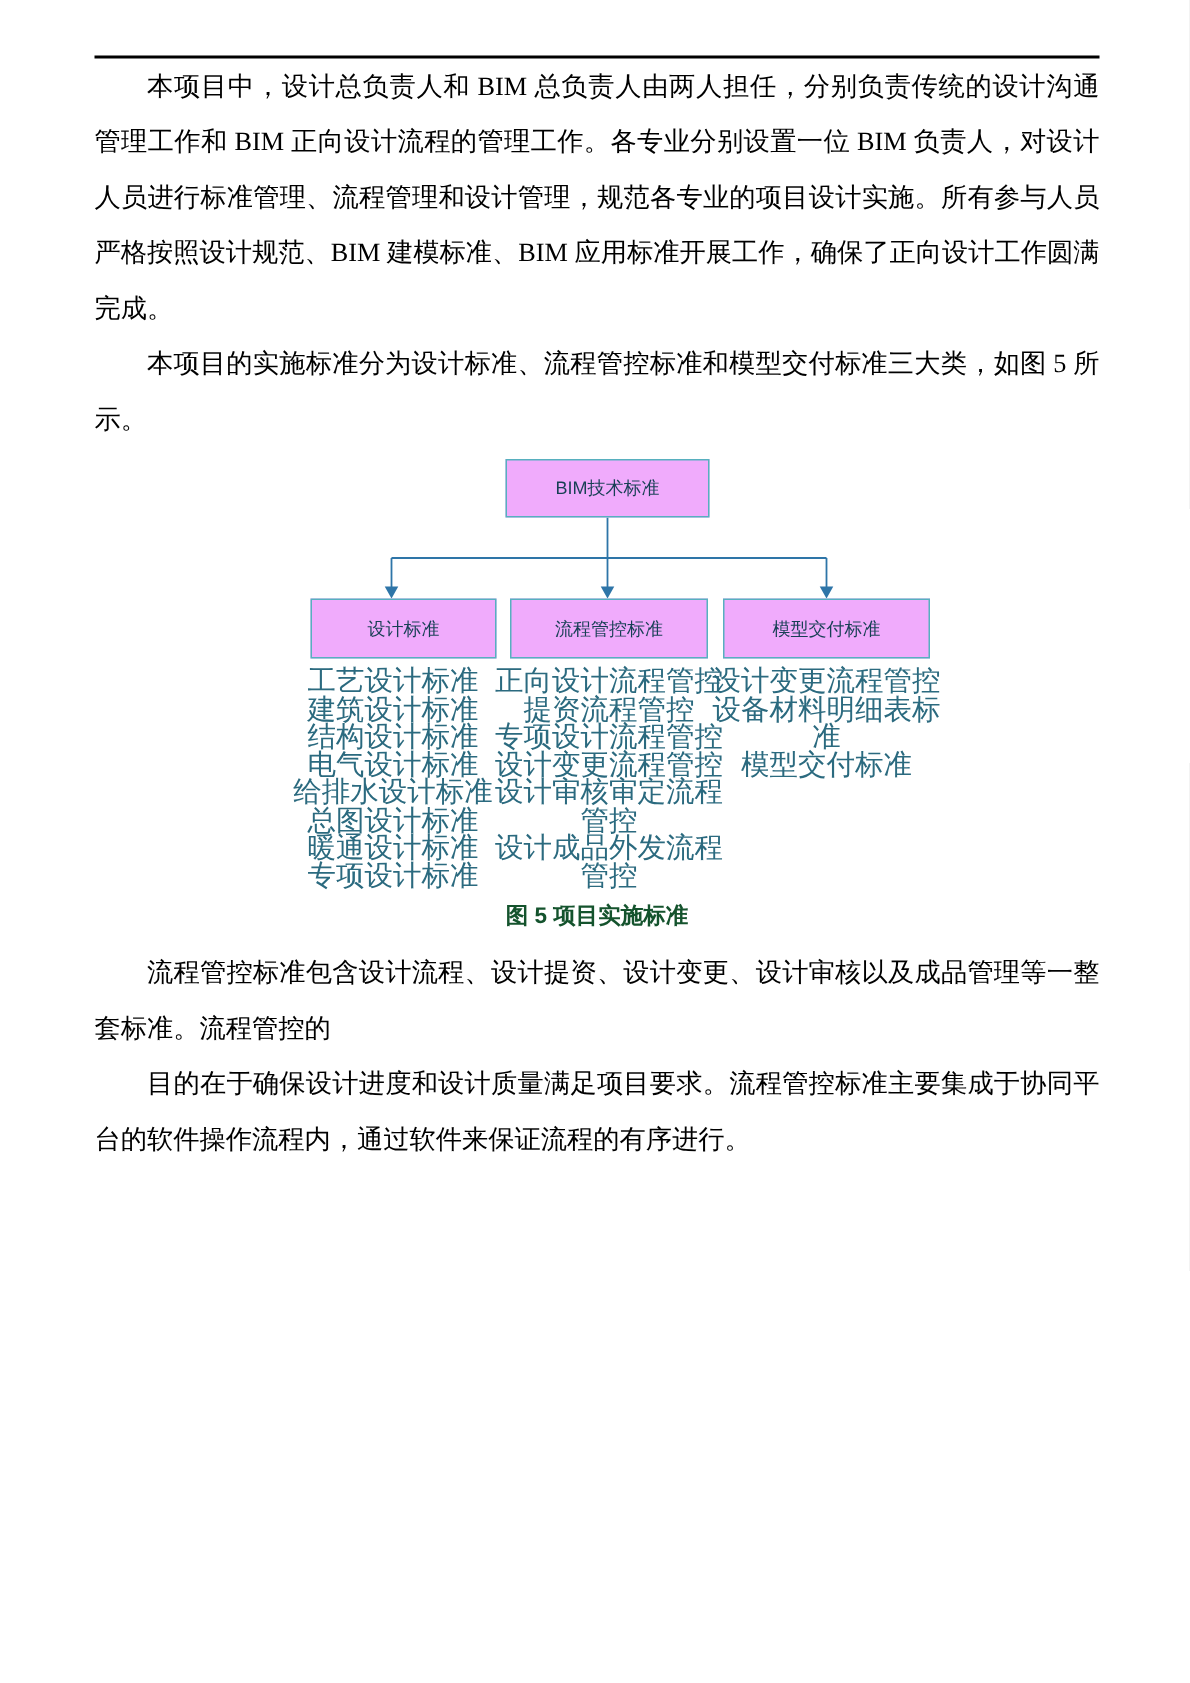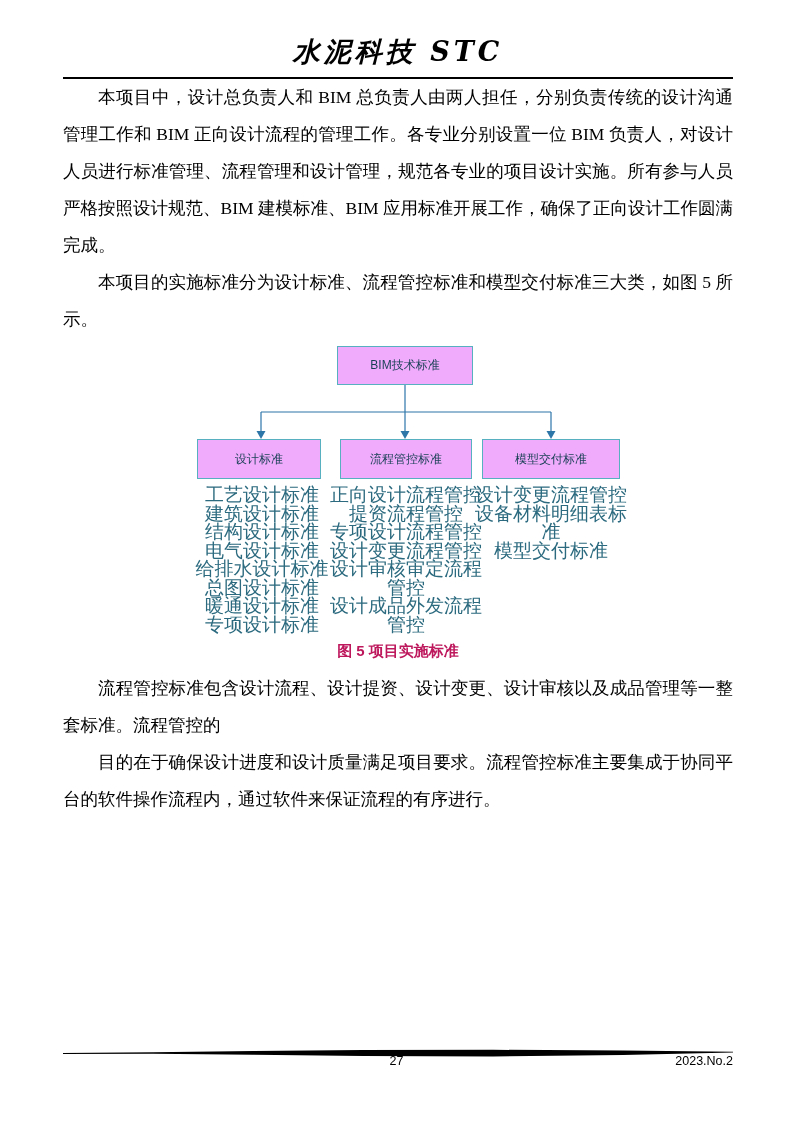--- a/index.html
+++ b/index.html
@@ -54,42 +54,42 @@
   .dbox{
     position:absolute;
     box-sizing:border-box;
     background:#f0abfc;
     border:1px solid #57b0bf;
     color:#173f54;
     text-align:center;
     font-size:12px;
   }
   .dbox.root{left:274px;top:6px;width:136px;height:39px;line-height:37px;}
-  .dbox.b1{left:134px;top:99px;width:124px;height:40px;line-height:38px;}
+  .dbox.b1{left:144px;top:99px;width:124px;height:40px;line-height:38px;}
   .dbox.b2{left:277px;top:99px;width:132px;height:40px;line-height:38px;}
   .dbox.b3{left:419px;top:99px;width:138px;height:40px;line-height:38px;}
   .dlist{
     position:absolute;
     top:146px;
     text-align:center;
     font-size:19px;
     line-height:18.5px;
     color:#2b6a7f;
   }
   .dlist.l1{left:129px;width:140px;}
   .dlist.l2{left:262px;width:162px;}
   .dlist.l3{left:404px;width:168px;}
   .caption{
     text-align:center;
     font-family:"Liberation Sans","DejaVu Sans",sans-serif;
     font-weight:bold;
     font-size:15px;
     line-height:26px;
     margin:2px 0 6px 0;
-    color:#be185d;
+    color:#14532d;
   }
   
   .footer{position:absolute;left:0;top:1044px;width:793px;}
   .footer .rule-wrap{margin:0 60px 0 63px;}
   .footer .pageno{
     position:absolute;top:10px;left:0;width:793px;
     text-align:center;
     font-family:"Liberation Sans","DejaVu Sans",sans-serif;
     font-size:12.5px;color:#000;
   }
@@ -98,21 +98,20 @@
     font-family:"Liberation Sans","DejaVu Sans",sans-serif;
     font-size:12.5px;color:#000;
   }
 </style>
 </head>
 <body>
 
 <div class="page">
   <div class="content">
 
-    <div class="journal-title">水泥科技 STC</div>
     <div class="header-rule"></div>
 
     <p class="body">本项目中，设计总负责人和 BIM 总负责人由两人担任，分别负责传统的设计沟通管理工作和 BIM 正向设计流程的管理工作。各专业分别设置一位 BIM 负责人，对设计人员进行标准管理、流程管理和设计管理，规范各专业的项目设计实施。所有参与人员严格按照设计规范、BIM 建模标准、BIM 应用标准开展工作，确保了正向设计工作圆满完成。</p>
 
 
     <p class="body">本项目的实施标准分为设计标准、流程管控标准和模型交付标准三大类，如图 5 所示。</p>
 
     <div class="diagram">
       <svg class="connectors" width="670" height="296" viewBox="0 0 670 296">
         <g stroke="#2e75a8" stroke-width="1.2" fill="none">
@@ -161,23 +160,13 @@
         <div>模型交付标准</div>
       </div>
     </div>
 
     <div class="caption">图 5 项目实施标准</div>
 
     <p class="body">流程管控标准包含设计流程、设计提资、设计变更、设计审核以及成品管理等一整套标准。流程管控的</p>
     <p class="body">目的在于确保设计进度和设计质量满足项目要求。流程管控标准主要集成于协同平台的软件操作流程内，通过软件来保证流程的有序进行。</p>
   </div>
 
-  <div class="footer">
-    <div class="rule-wrap">
-      <svg width="670" height="9" viewBox="0 0 670 9">
-        <path fill="#000" d="M0,4.0 L90,3.2 L190,1.9 L300,1.0 L430,0.8 L560,1.4 L670,2.8
-             L670,3.6 L560,6.0 L430,7.4 L300,7.1 L190,5.7 L90,4.7 L0,4.9 Z"></path>
-      </svg>
-    </div>
-    <div class="pageno">27</div>
-    <div class="issue">2023.No.2</div>
-  </div>
 </div>
 
 </body></html>

